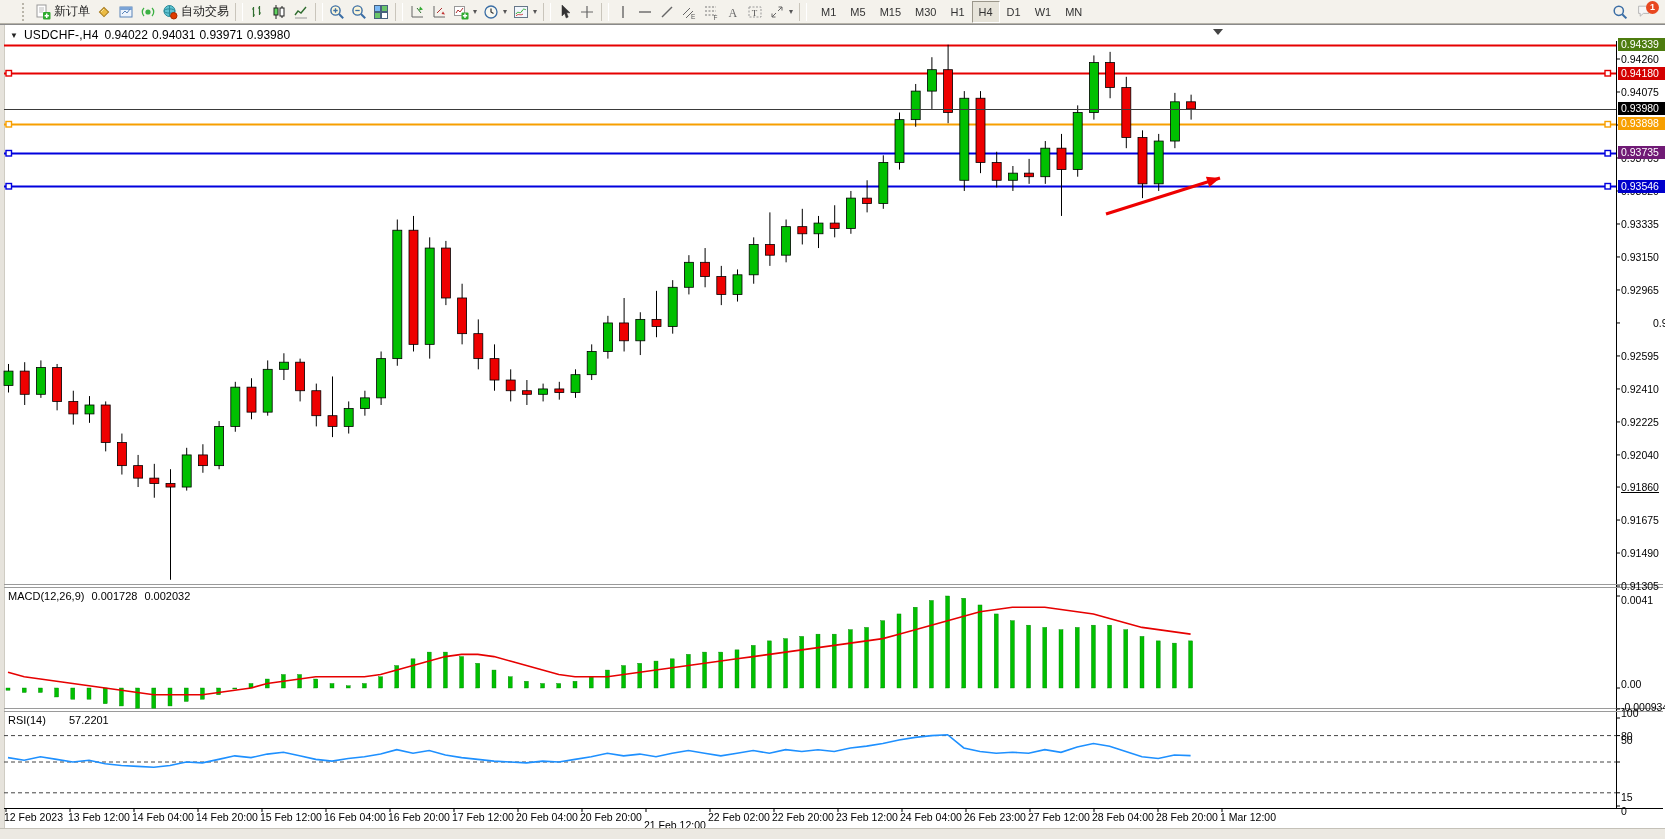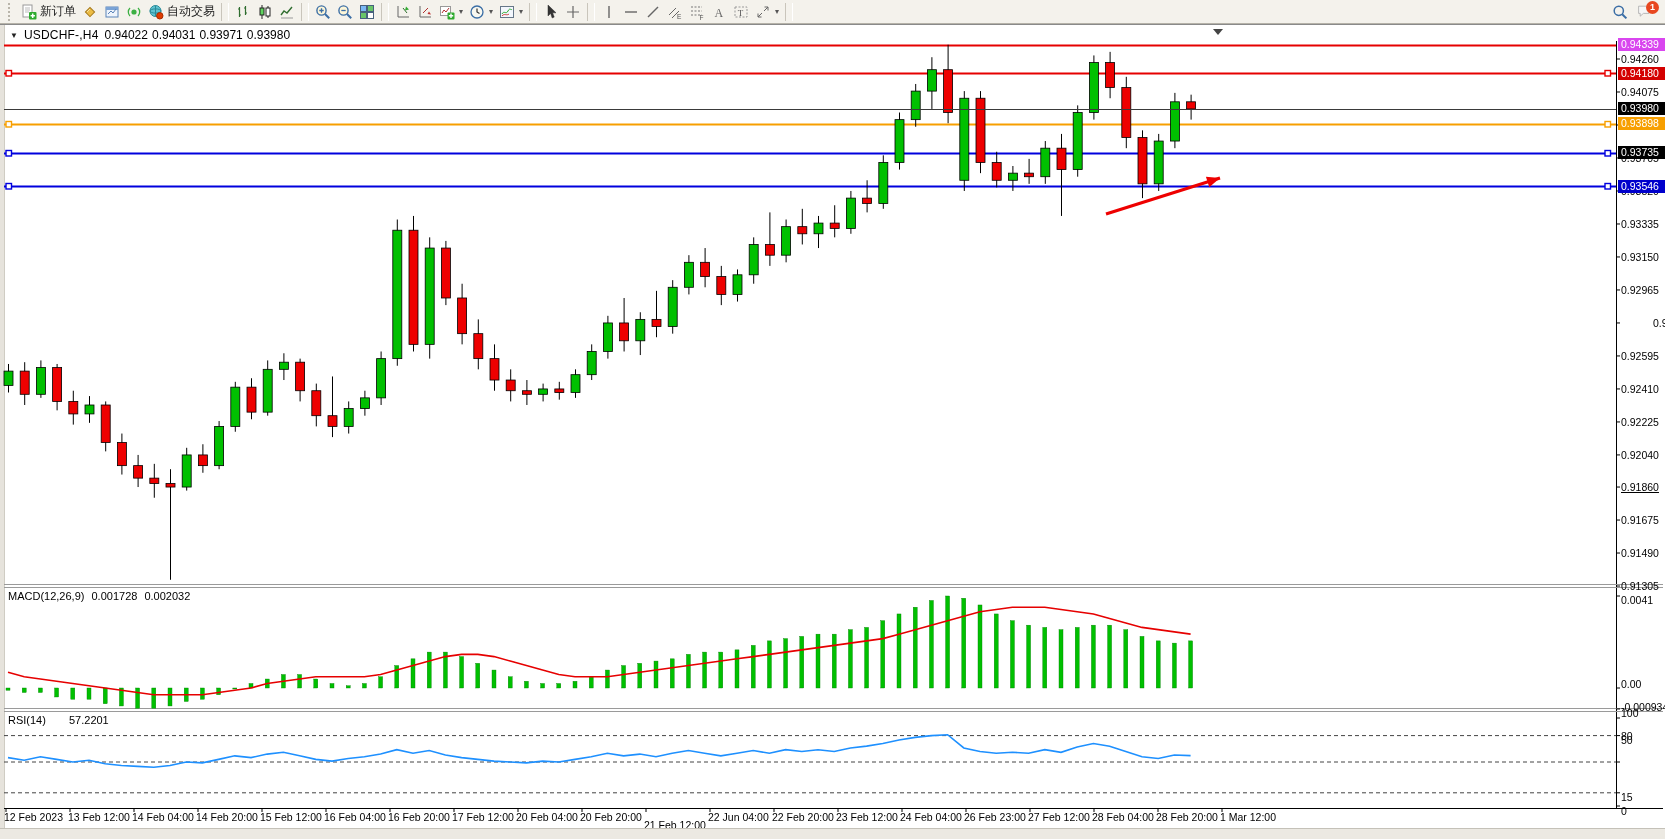--- a/index.html
+++ b/index.html
@@ -1,20 +1,20 @@
 <!DOCTYPE html>
 <html><head>
 <meta charset="utf-8">
 <style>
   html,body{margin:0;padding:0;background:#fff;}
   #app{position:relative;width:1665px;height:839px;background:#fff;overflow:hidden;
        font-family:"Liberation Sans",sans-serif;-webkit-font-smoothing:antialiased;}
   
   #toolbar{position:absolute;left:0;top:0;width:1665px;height:24px;background:#f4f2ec;
-           border-bottom:1px solid #b5b2a8;display:flex;align-items:center;padding-left:8px;box-sizing:border-box;}
+           border-bottom:1px solid #b5b2a8;display:flex;align-items:center;padding-left:22px;box-sizing:border-box;}
   .tb-btn{display:flex;align-items:center;gap:3px;height:20px;padding:0 3px;cursor:default;}
   .tb-btn span.lbl{font-size:12px;color:#222;white-space:nowrap;}
   .tb-icon{width:16px;height:16px;display:inline-block;}
   .tb-icon svg{width:16px;height:16px;display:block;}
   .tb-sep{width:6px;height:18px;margin:0 3px;border-left:1px solid #c9c5bb;border-right:1px solid #fff;}
   .tb-grip{width:5px;height:18px;margin-right:3px;border-left:2px dotted #b9b5aa;}
   .caret{font-size:8px;color:#555;margin-left:1px;}
   #tf-group{display:flex;align-items:center;margin-left:4px;}
   .tf-btn{font-size:11px;color:#333;padding:2px 6px;height:16px;line-height:16px;border:1px solid transparent;}
   .tf-btn.sel{background:#e7e4da;border:1px solid #9a968a;border-right-color:#fff;border-bottom-color:#fff;}
@@ -264,20 +264,31 @@
     <div class="tb-btn">
       <span class="tb-icon">
           <svg viewBox="0 0 16 16">
             <path d="M3 13l4-4M3 13v-3.5M3 13h3.5" stroke="#666" fill="none"></path>
             <path d="M13 3L9 7M13 3v3.5M13 3H9.5" stroke="#666" fill="none"></path>
           </svg>
         </span>
       <span class="caret">▾</span>
     </div>
     <span class="tb-sep"></span>
+    <div id="tf-group">
+        <div class="tf-btn">M1</div>
+        <div class="tf-btn">M5</div>
+        <div class="tf-btn">M15</div>
+        <div class="tf-btn">M30</div>
+        <div class="tf-btn">H1</div>
+        <div class="tf-btn sel">H4</div>
+        <div class="tf-btn">D1</div>
+        <div class="tf-btn">W1</div>
+        <div class="tf-btn">MN</div>
+      </div>
     <div id="tb-right">
       <div class="tb-btn">
         <span class="tb-icon">
             <svg viewBox="0 0 16 16">
               <circle cx="6.8" cy="6.8" r="4.6" fill="none" stroke="#3b6ea5" stroke-width="1.5"></circle>
               <path d="M10.2 10.2l4.2 4.2" stroke="#3b6ea5" stroke-width="2"></path>
             </svg>
           </span>
       </div>
       <div id="noti">
@@ -656,40 +667,40 @@
       <div class="axis-lbl" style="top: 547.029px;">0.91490</div>
       <div class="axis-lbl" style="top: 580.024px;">0.91305</div>
       <div class="axis-lbl" style="top: 594px;">0.0041</div>
       <div class="axis-lbl" style="top: 678px;">0.00</div>
       <div class="axis-lbl" style="top: 700.958px;">-0.000934</div>
       <div class="axis-lbl" style="top: 707px;">100</div>
       <div class="axis-lbl" style="top: 729.6px;">80</div>
       <div class="axis-lbl" style="top: 734px; text-align: center;">50</div>
       <div class="axis-lbl" style="top: 790.8px;">15</div>
       <div class="axis-lbl" style="top: 805px;">0</div>
-      <div class="price-badge" style="top: 38.4104px; background: #d946ef;">0.94339</div>
+      <div class="price-badge" style="top: 38.4104px; background: #4d7c0f;">0.94339</div>
       <div class="price-badge" style="top: 66.768px; background: rgb(212, 0, 0);">0.94180</div>
       <div class="price-badge" style="top: 102.438px; background: rgb(0, 0, 0);">0.93980</div>
       <div class="price-badge" style="top: 117.063px; background: rgb(247, 159, 0);">0.93898</div>
-      <div class="price-badge" style="top: 146.134px; background: #000000;">0.93735</div>
+      <div class="price-badge" style="top: 146.134px; background: #701a75;">0.93735</div>
       <div class="price-badge" style="top: 179.842px; background: rgb(0, 0, 204);">0.93546</div>
     </div>
   <div id="time-axis-labels">
       <div class="time-lbl" style="left: 4px;">12 Feb 2023</div>
       <div class="time-lbl" style="left: 68px;">13 Feb 12:00</div>
       <div class="time-lbl" style="left: 132px;">14 Feb 04:00</div>
       <div class="time-lbl" style="left: 196px;">14 Feb 20:00</div>
       <div class="time-lbl" style="left: 260px;">15 Feb 12:00</div>
       <div class="time-lbl" style="left: 324px;">16 Feb 04:00</div>
       <div class="time-lbl" style="left: 388px;">16 Feb 20:00</div>
       <div class="time-lbl" style="left: 452px;">17 Feb 12:00</div>
       <div class="time-lbl" style="left: 516px;">20 Feb 04:00</div>
       <div class="time-lbl" style="left: 580px;">20 Feb 20:00</div>
       <div class="time-lbl" style="left: 644px; margin-top: 8px;">21 Feb 12:00</div>
-      <div class="time-lbl" style="left: 708px;">22 Jun 04:00</div>
+      <div class="time-lbl" style="left: 708px;">22 Feb 02:00</div>
       <div class="time-lbl" style="left: 772px;">22 Feb 20:00</div>
       <div class="time-lbl" style="left: 836px;">23 Feb 12:00</div>
       <div class="time-lbl" style="left: 900px;">24 Feb 04:00</div>
       <div class="time-lbl" style="left: 964px;">26 Feb 23:00</div>
       <div class="time-lbl" style="left: 1028px;">27 Feb 12:00</div>
       <div class="time-lbl" style="left: 1092px;">28 Feb 04:00</div>
       <div class="time-lbl" style="left: 1156px;">28 Feb 20:00</div>
       <div class="time-lbl" style="left: 1220px;">1 Mar 12:00</div>
     </div>
   <div id="bottom-strip"></div>

